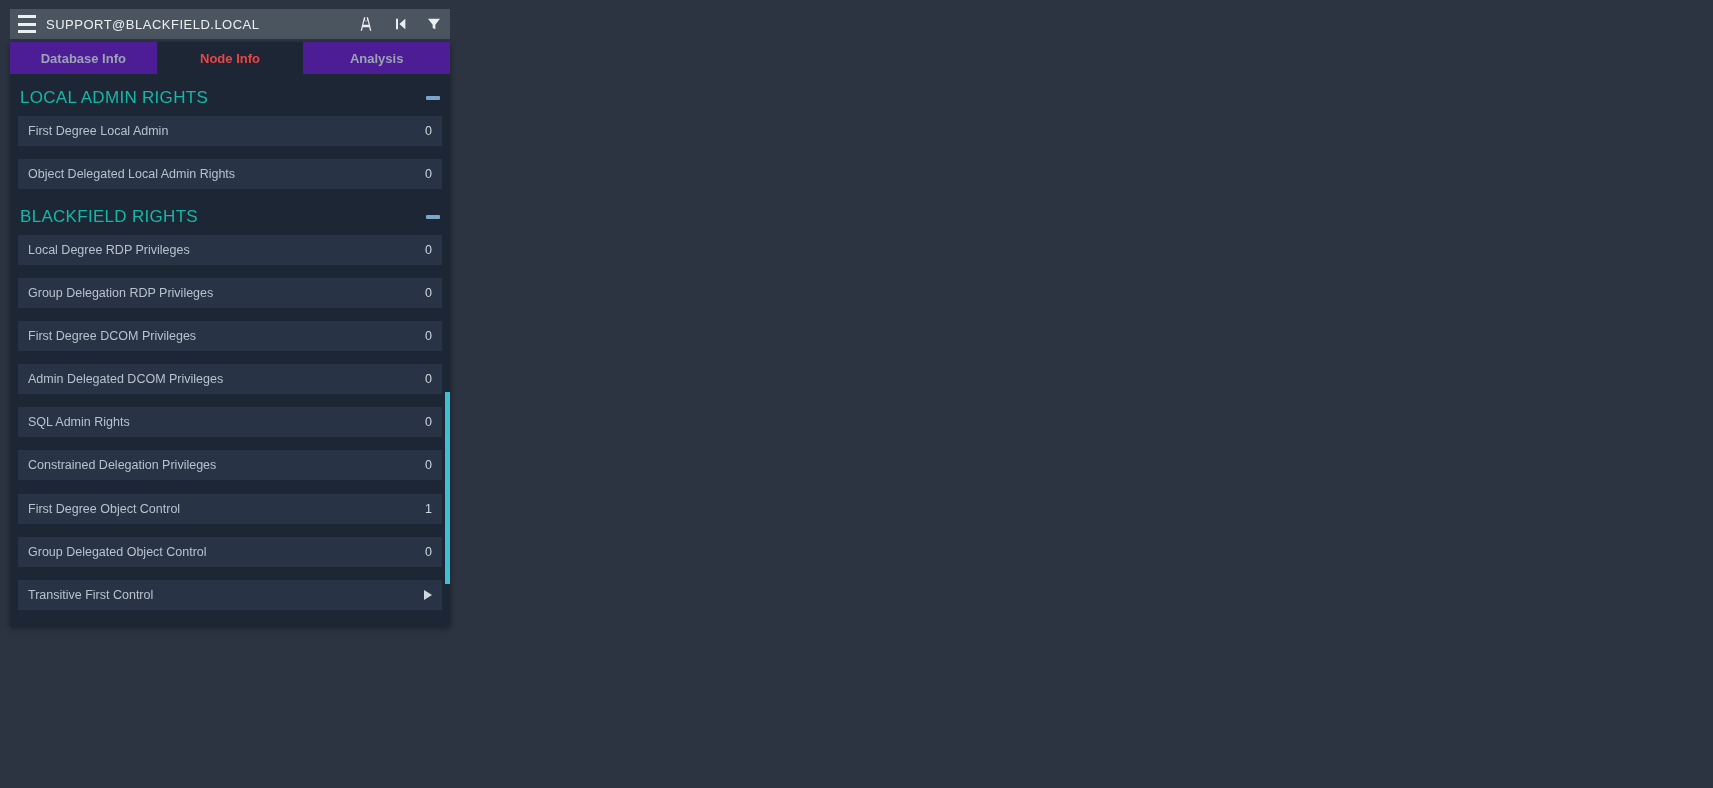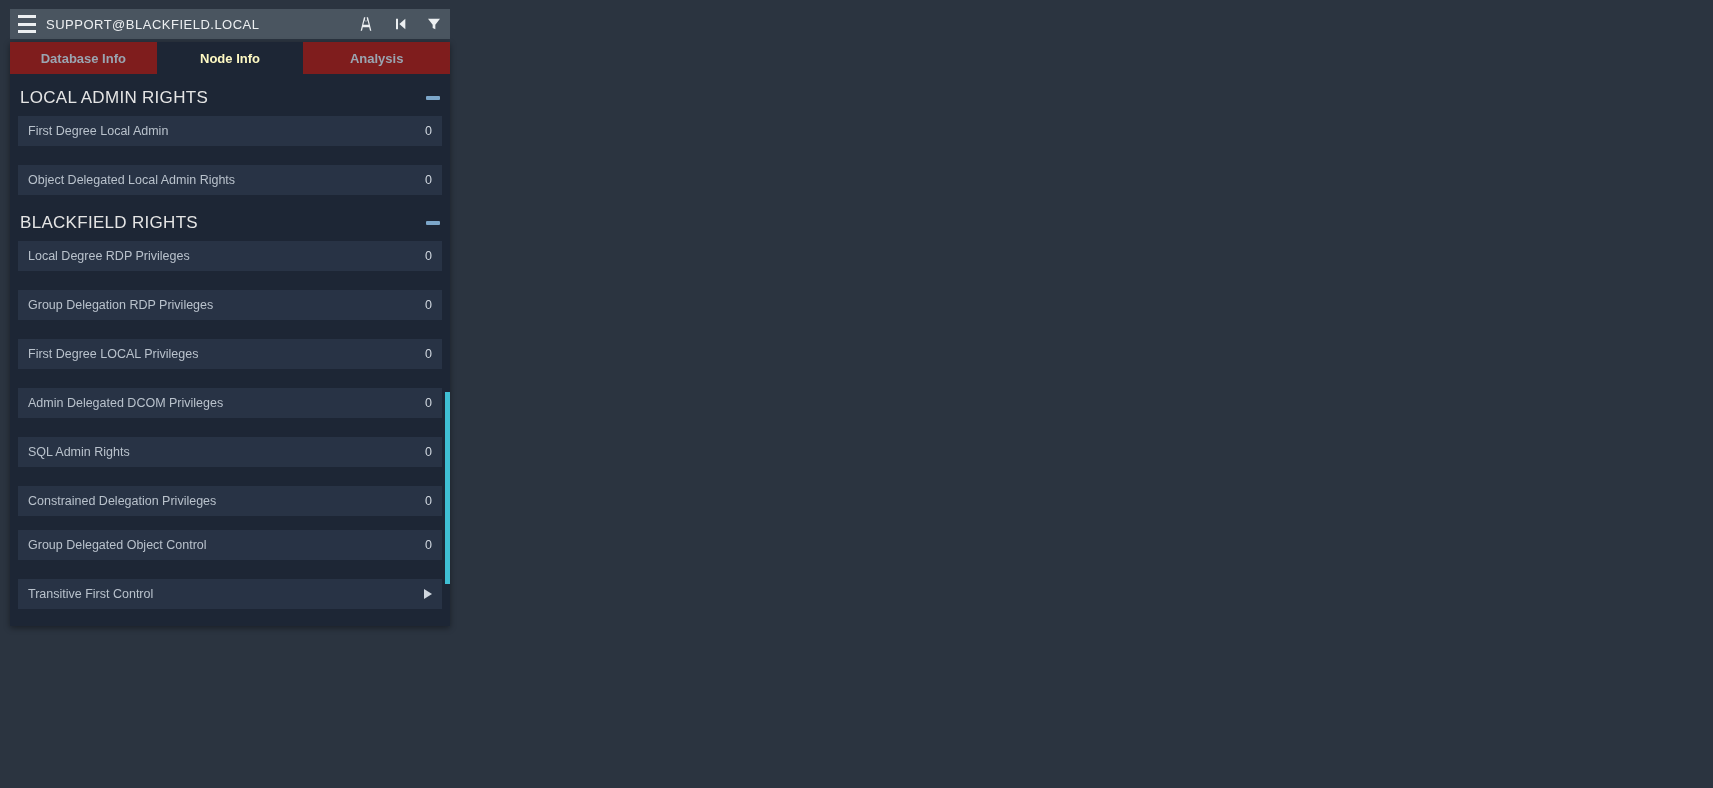--- a/index.html
+++ b/index.html
@@ -32,40 +32,40 @@
     left: 10px; top: 42px;
     width: 440px; height: 584px;
     background: #1d2635;
     display: flex; flex-direction: column;
     box-shadow: 0 2px 6px rgba(0,0,0,.4);
   }
   .tabs { display: flex; height: 32px; }
   .tab {
     flex: 1; display:flex; align-items:center; justify-content:center;
     font-size: 13px; font-weight: 600; cursor: pointer;
-    background: #7f1d1d; color: #9aa5b1;
-  }
-  .tab.active { background: #1d2635; color: #fef9c3; }
+    background: #4c1d95; color: #9aa5b1;
+  }
+  .tab.active { background: #1d2635; color: #ef4444; }
   .panel-body {
     flex: 1; overflow-y: auto; padding: 6px 8px 10px 8px;
     position: relative;
   }
   .panel-body::-webkit-scrollbar { width: 6px; }
   .panel-body::-webkit-scrollbar-thumb { background: #3a4756; }
 
   .section { margin-top: 4px; margin-bottom: 14px; position: relative; }
   .section-header {
     display:flex; align-items:center; justify-content:space-between;
-    color: #e5e5e5; font-size: 17px; font-weight: 400;
+    color: #14b8a6; font-size: 17px; font-weight: 400;
     padding: 4px 2px 8px 2px; letter-spacing: .3px;
   }
   .section-header .collapse {
     width: 14px; height: 4px; background: #7ca6c9; border-radius: 1px;
   }
-  .rows { display:flex; flex-direction:column; gap: 19px; }
+  .rows { display:flex; flex-direction:column; gap: 13px; }
   .row {
     background: #283345;
     display:flex; align-items:center; justify-content:space-between;
     height: 30px; padding: 0 10px;
     font-size: 12.5px; color: #b9c2cc;
     cursor: pointer;
   }
   .row .value { color: #d0d7df; }
   .row .play {
     width: 0; height: 0; border-left: 8px solid #d0d7df;
@@ -216,40 +216,44 @@
         <div class="rows">
           <div class="row">
             <span>Local Degree RDP Privileges</span>
             <span class="value">0</span>
           </div>
           <div class="row">
             <span>Group Delegation RDP Privileges</span>
             <span class="value">0</span>
           </div>
           <div class="row">
-            <span>First Degree LOCAL Privileges</span>
+            <span>First Degree DCOM Privileges</span>
             <span class="value">0</span>
           </div>
           <div class="row">
             <span>Admin Delegated DCOM Privileges</span>
             <span class="value">0</span>
           </div>
           <div class="row">
             <span>SQL Admin Rights</span>
             <span class="value">0</span>
           </div>
           <div class="row">
             <span>Constrained Delegation Privileges</span>
             <span class="value">0</span>
           </div>
         </div>
       </div>
       <div class="section">
         <div class="rows">
           <div class="row">
+            <span>First Degree Object Control</span>
+            <span class="value">1</span>
+          </div>
+          <div class="row">
             <span>Group Delegated Object Control</span>
             <span class="value">0</span>
           </div>
           <div class="row">
             <span>Transitive First Control</span>
             <div class="play"></div>
           </div>
         </div>
       </div>
     </div>

